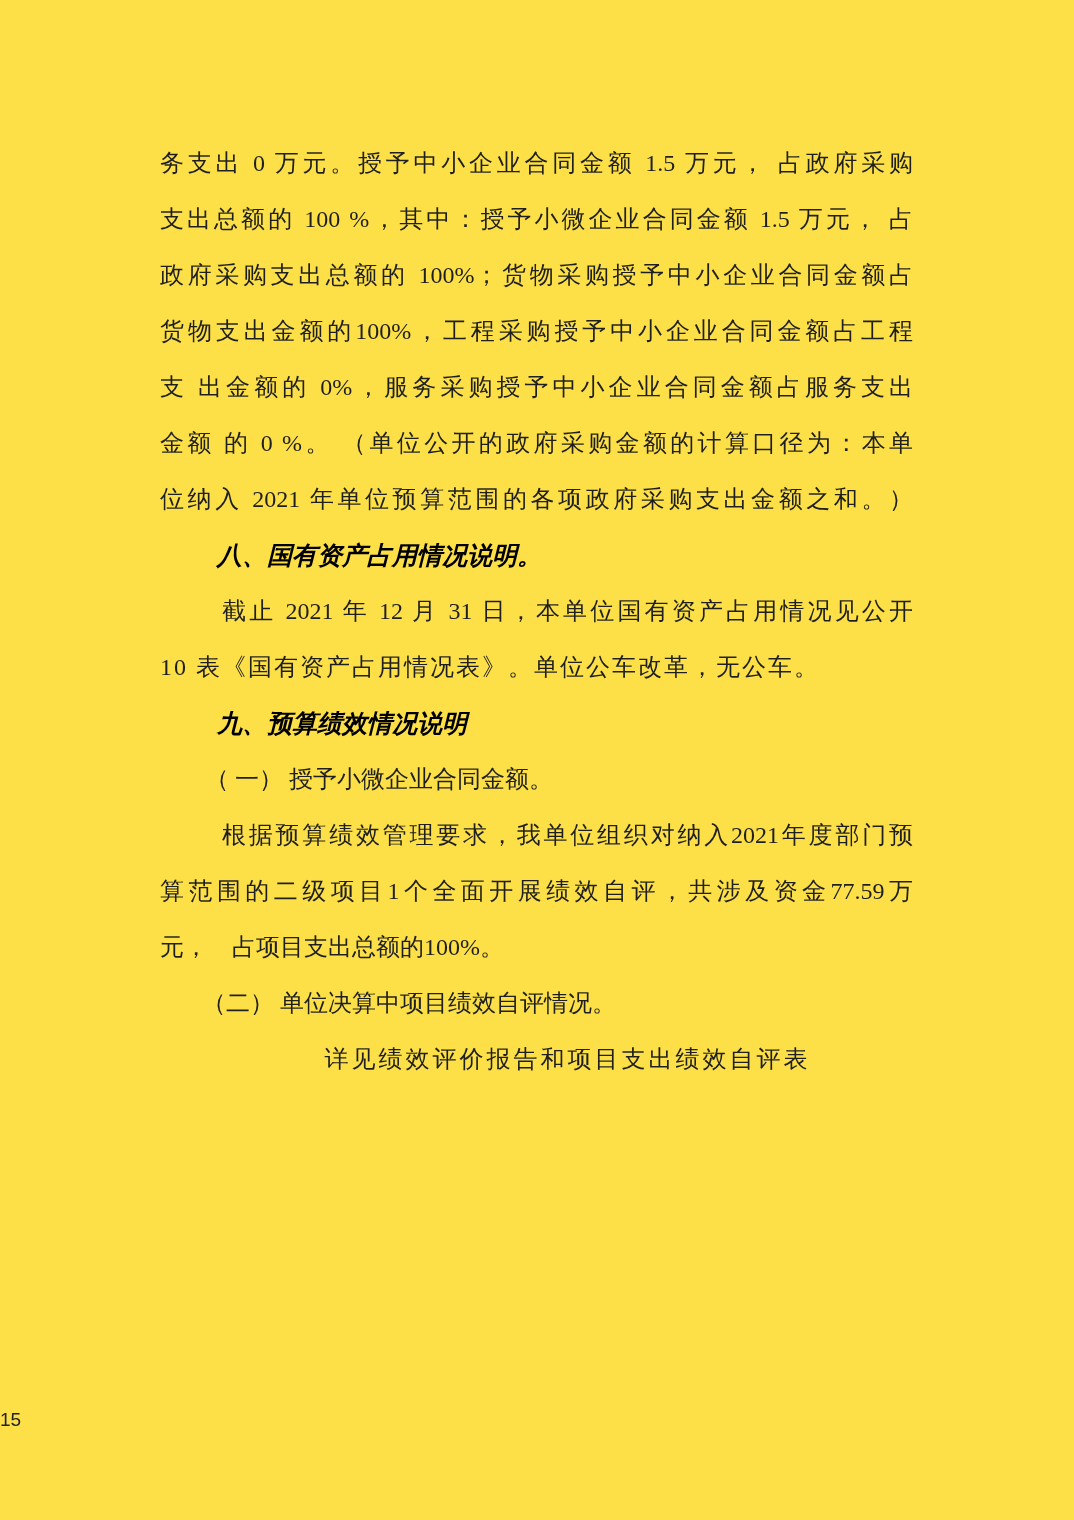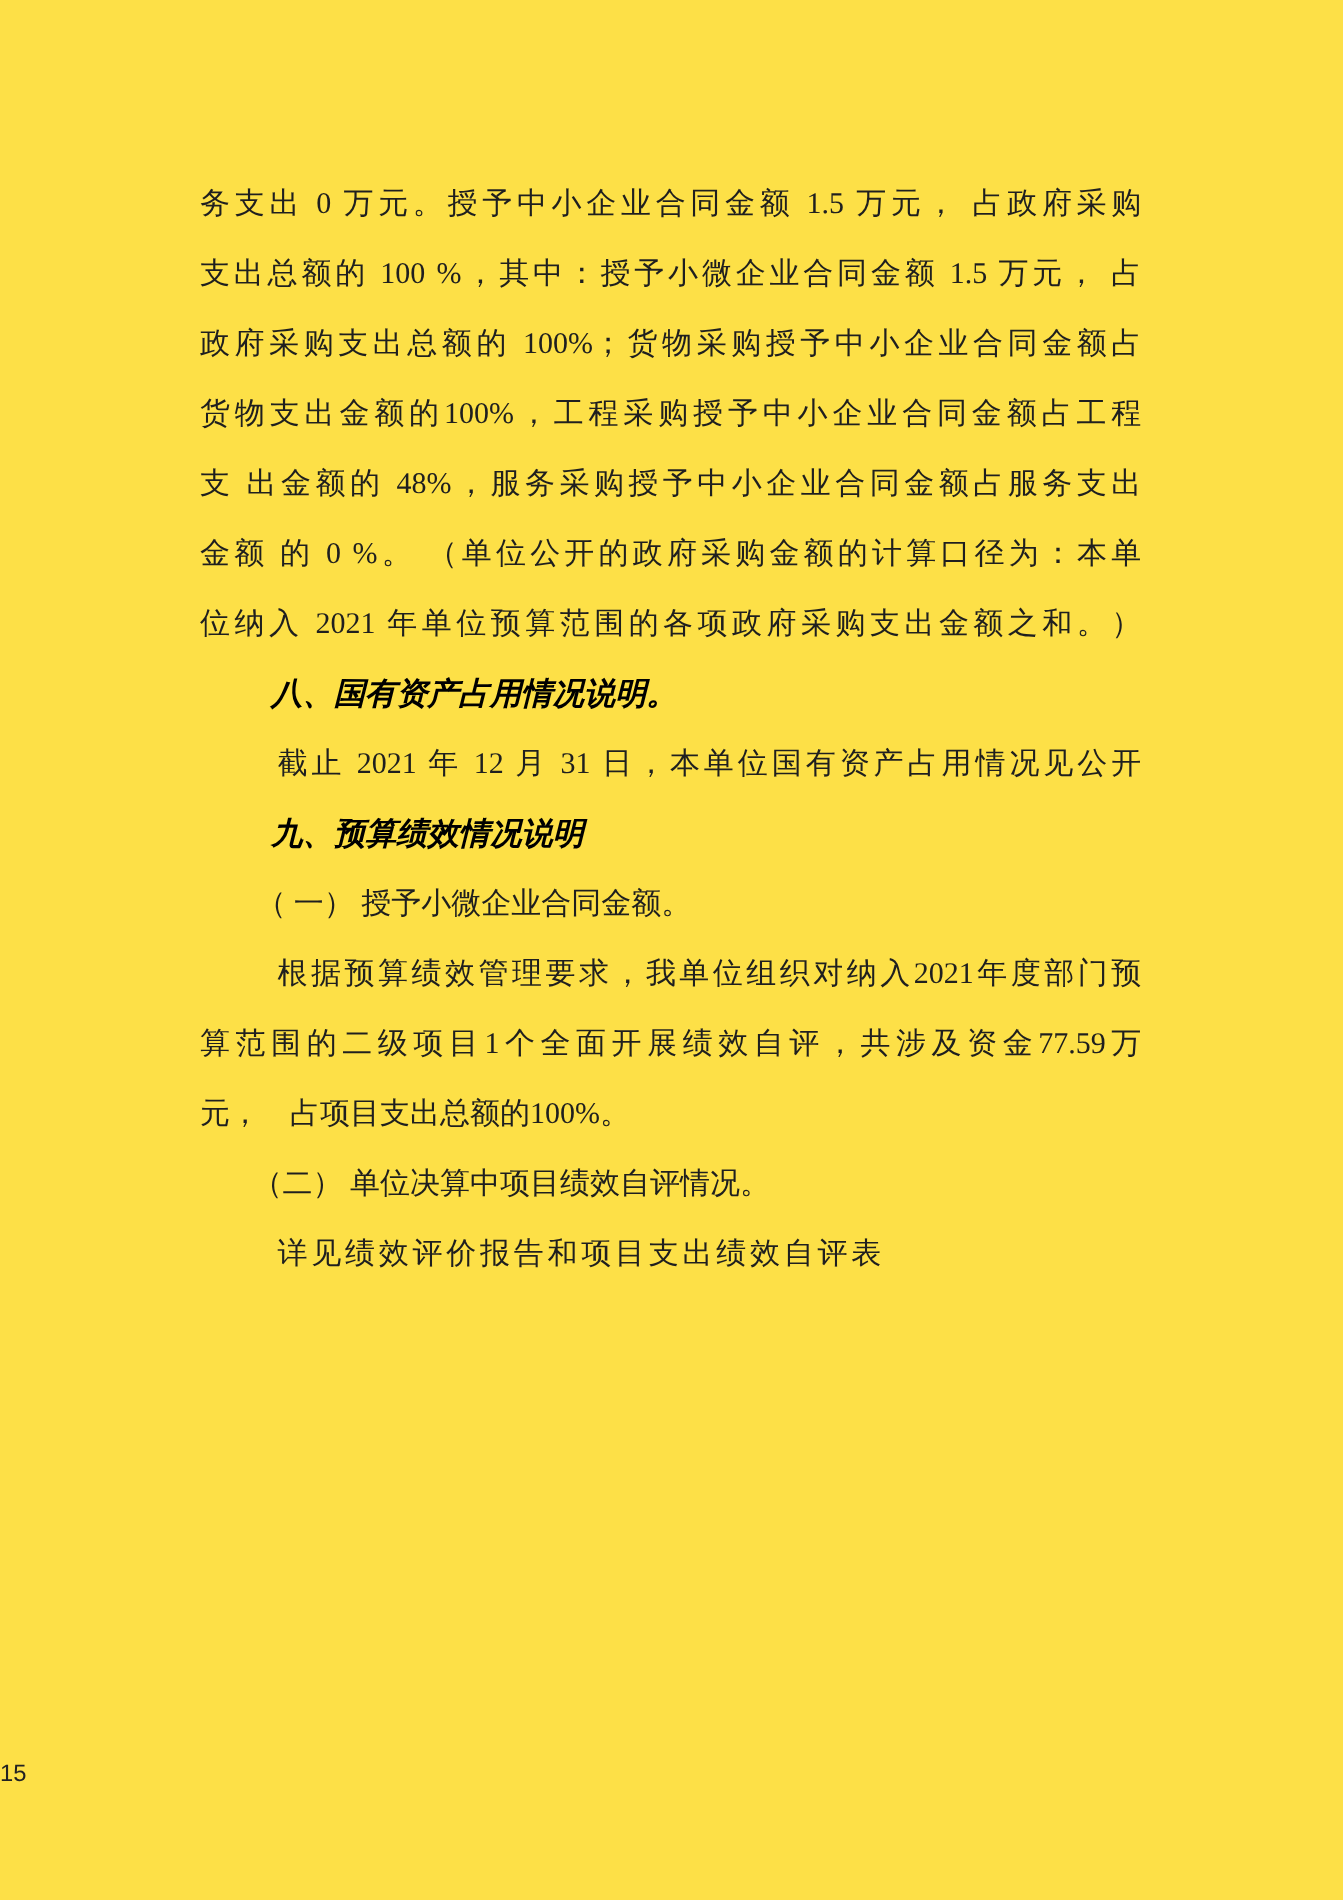--- a/index.html
+++ b/index.html
@@ -33,21 +33,21 @@
     text-align: justify;
     text-align-last: justify;
   }
   .heading {
     font-family: "Liberation Sans", "DejaVu Sans", sans-serif;
     font-weight: 700;
     color: #000000;
     font-size: 25px;
   }
   .ind-h  { text-indent: 57px; font-style: italic; }  
-  .ind-2  { text-indent: 62px; }  
+  .ind-2  { text-indent: 62px; text-align: center; }  
   .ind-p1 { text-indent: 45px; }  
   .ind-p2 { text-indent: 42px; }  
   .ls-2 { letter-spacing: 2px; }
   .ls-3 { letter-spacing: 3px; }
   .pagenum {
     position: absolute;
     left: 0;
     right: 0;
     top: 1408px;
     height: 24px;
@@ -60,25 +60,26 @@
 </style>
 </head>
 <body>
 
 <div class="page">
   <main class="content">
     <p class="ln j">务支出 0 万元。授予中小企业合同金额 1.5 万元， 占政府采购</p>
     <p class="ln j">支出总额的 100 %，其中：授予小微企业合同金额 1.5 万元， 占</p>
     <p class="ln j">政府采购支出总额的 100%；货物采购授予中小企业合同金额占</p>
     <p class="ln j">货物支出金额的100%，工程采购授予中小企业合同金额占工程</p>
-    <p class="ln j">支 出金额的 48%，服务采购授予中小企业合同金额占服务支出</p>
+    <p class="ln j">支 出金额的 0%，服务采购授予中小企业合同金额占服务支出</p>
     <p class="ln j">金额 的 0 %。 （单位公开的政府采购金额的计算口径为：本单</p>
     <p class="ln j">位纳入 2021 年单位预算范围的各项政府采购支出金额之和。）</p>
     <h2 class="ln heading ind-h">八、国有资产占用情况说明。</h2>
     <p class="ln j ind-2">截止 2021 年 12 月 31 日，本单位国有资产占用情况见公开</p>
+    <p class="ln ls-2">10 表《国有资产占用情况表》。单位公车改革，无公车。</p>
     <h2 class="ln heading ind-h">九、预算绩效情况说明</h2>
     <p class="ln ind-p1">（ 一） 授予小微企业合同金额。</p>
     <p class="ln j ind-2">根据预算绩效管理要求，我单位组织对纳入2021年度部门预</p>
     <p class="ln j">算范围的二级项目1个全面开展绩效自评，共涉及资金77.59万</p>
     <p class="ln">元，　占项目支出总额的100%。</p>
     <p class="ln ind-p2">（二） 单位决算中项目绩效自评情况。</p>
     <p class="ln ls-3 ind-2">详见绩效评价报告和项目支出绩效自评表</p>
   </main>
   <footer class="pagenum">15</footer>
 </div>

